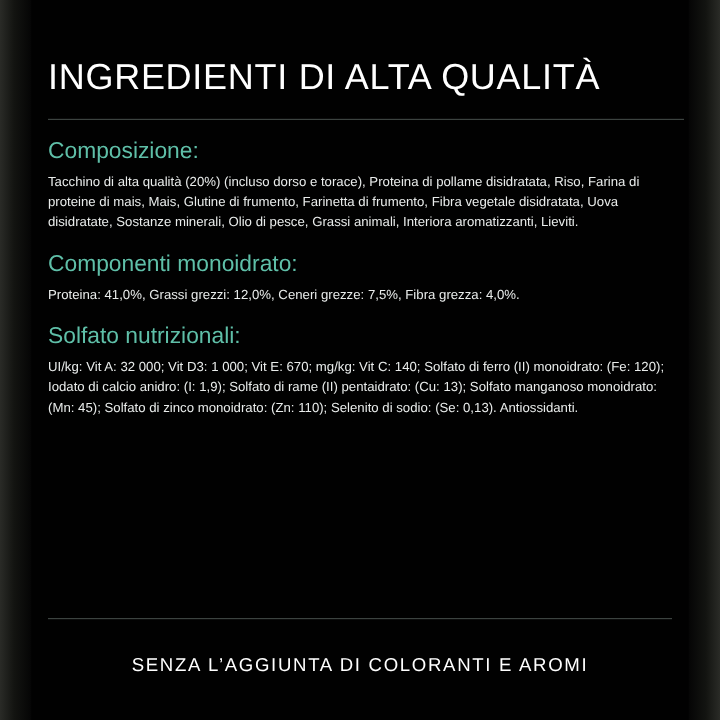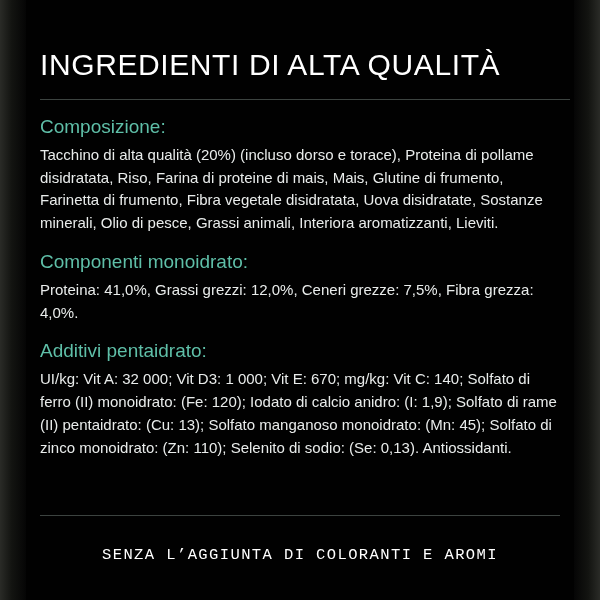--- a/index.html
+++ b/index.html
@@ -62,21 +62,21 @@
   }
   .section-heading {
     color: #5fbfa8;
     font-size: 19px;
     font-weight: 400;
     line-height: 1.2;
     margin: 0 0 5px 0;
   }
   .section-body {
     color: #e9eceb;
-    font-size: 15px;
+    font-size: 11px;
     line-height: 1.52;
     margin: 0;
     max-width: 520px;
   }
   .bottom-rule {
     position: absolute;
     left: 0;
     right: 10px;
     bottom: 84px;
     height: 1px;
@@ -85,21 +85,20 @@
   .footer {
     position: absolute;
     left: 0;
     right: 10px;
     bottom: 36px;
     text-align: center;
     color: #ffffff;
     font-size: 15.5px;
     letter-spacing: 1.4px;
     font-weight: 400;
-    font-family: Liberation Mono, monospace;
   }
 </style>
 </head>
 <body>
 
 <div class="page">
   <div class="edge-left"></div>
   <div class="edge-right"></div>
 
   <div class="content">
@@ -110,20 +109,20 @@
       <h2 class="section-heading">Composizione:</h2>
       <p class="section-body">Tacchino di alta qualità (20%) (incluso dorso e torace), Proteina di pollame disidratata, Riso, Farina di proteine di mais, Mais, Glutine di frumento, Farinetta di frumento, Fibra vegetale disidratata, Uova disidratate, Sostanze minerali, Olio di pesce, Grassi animali, Interiora aromatizzanti, Lieviti.</p>
     </div>
 
     <div class="section">
       <h2 class="section-heading">Componenti monoidrato:</h2>
       <p class="section-body">Proteina: 41,0%, Grassi grezzi: 12,0%, Ceneri grezze: 7,5%, Fibra grezza: 4,0%.</p>
     </div>
 
     <div class="section">
-      <h2 class="section-heading">Additivi pentaidrato:</h2>
+      <h2 class="section-heading">Solfato nutrizionali:</h2>
       <p class="section-body">UI/kg: Vit A: 32 000; Vit D3: 1 000; Vit E: 670; mg/kg: Vit C: 140; Solfato di ferro (II) monoidrato: (Fe: 120); Iodato di calcio anidro: (I: 1,9); Solfato di rame (II) pentaidrato: (Cu: 13); Solfato manganoso monoidrato: (Mn: 45); Solfato di zinco monoidrato: (Zn: 110); Selenito di sodio: (Se: 0,13). Antiossidanti.</p>
     </div>
 
     <div class="bottom-rule"></div>
     <div class="footer">SENZA L’AGGIUNTA DI COLORANTI E AROMI</div>
   </div>
 </div>
 
 </body></html>

